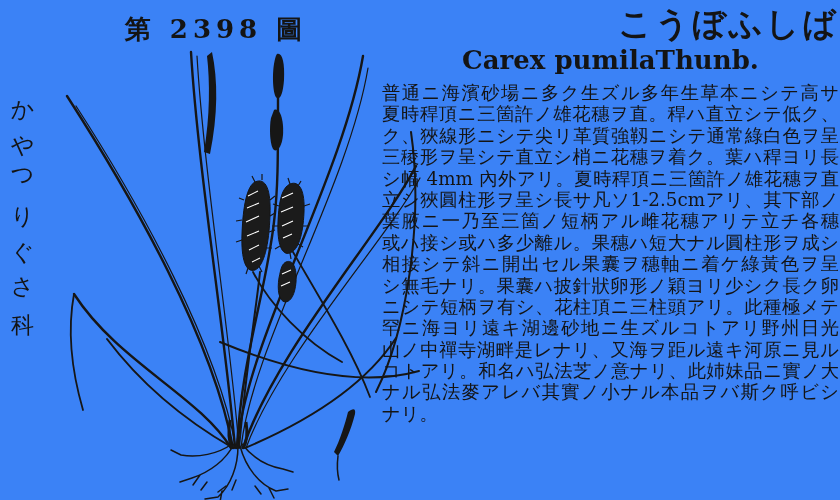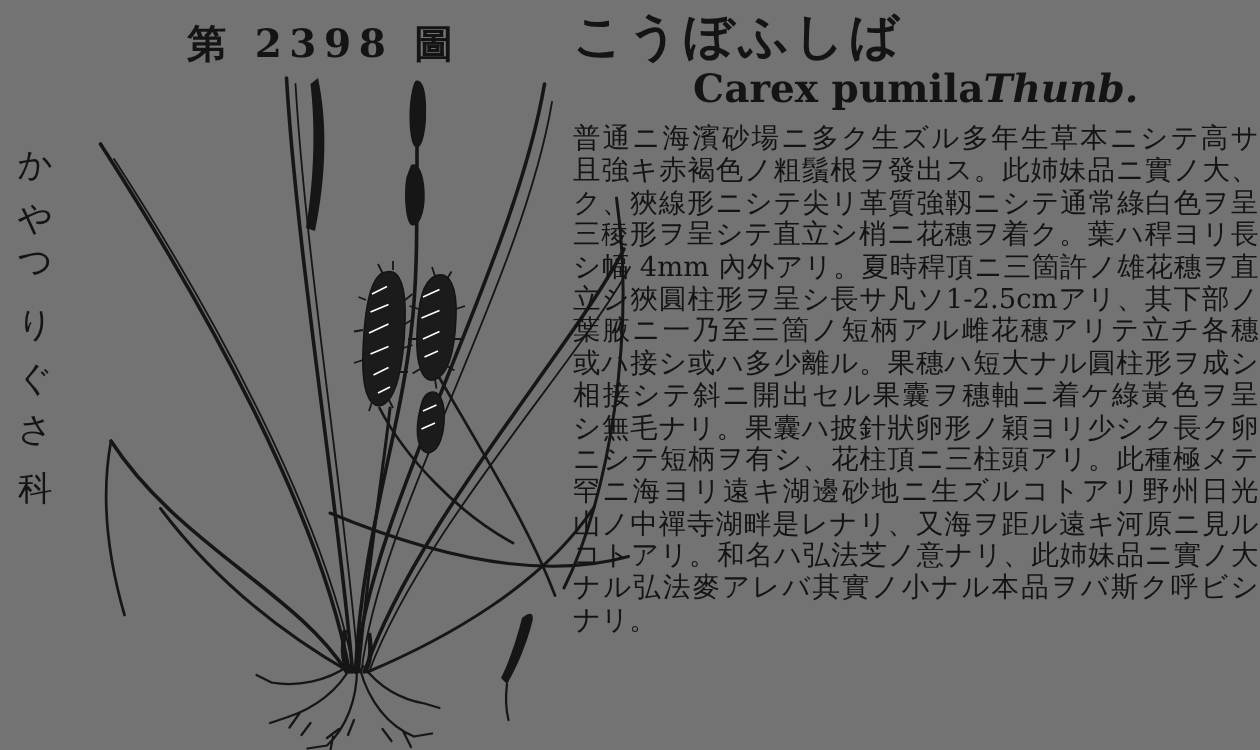--- a/index.html
+++ b/index.html
@@ -1,41 +1,41 @@
 <!DOCTYPE html>
 <html><head>
 <meta charset="utf-8">
 <style>
   html,body{margin:0;padding:0;background:#e8e8e8;}
   .page{
-    position:relative;width:840px;height:500px;background:#737373;
+    position:relative;width:840px;height:500px;background:#3b82f6;
     overflow:hidden;color:#141414;
     font-family:"DejaVu Serif","Liberation Serif",serif;
   }
   .fig-caption{
     position:absolute;left:88px;top:12px;width:256px;
     text-align:center;font-size:26px;font-weight:700;letter-spacing:5px;
     white-space:nowrap;
   }
   .family-vertical{
     position:absolute;left:8px;top:84px;
     writing-mode:vertical-rl;text-orientation:upright;
     font-size:23px;letter-spacing:9px;line-height:30px;
   }
   .illus{position:absolute;left:50px;top:40px;width:378px;height:460px;}
   .article{position:absolute;left:382px;top:4px;width:457px;}
   .title-kana{
-    text-align:left;font-size:33px;font-weight:700;
+    text-align:right;font-size:33px;font-weight:700;
     letter-spacing:3px;line-height:40px;white-space:nowrap;
   }
   .latin-line{
     text-align:center;font-size:26px;line-height:30px;margin-top:1px;
     font-weight:600;white-space:nowrap;
   }
-  .latin-author{font-style:italic;}
+  .latin-author{}
   .body-text{margin-top:7px;}
   .bline{
     font-size:18.3px;line-height:21.4px;height:21.4px;overflow:hidden;
     text-align:justify;text-align-last:justify;
   }
   .bline.last{text-align-last:left;}
 </style>
 </head>
 <body>
 
@@ -111,21 +111,21 @@
     </svg>
   </div>
 
   <div class="article">
     <div class="title-kana">こうぼふしば</div>
     <div class="latin-line">
       <span>Carex pumila</span><span class="latin-author">Thunb.</span>
     </div>
     <div class="body-text">
       <div class="bline">普通ニ海濱砂場ニ多ク生ズル多年生草本ニシテ高サ</div>
-      <div class="bline">且強キ赤褐色ノ粗鬚根ヲ發出ス。此姉妹品ニ實ノ大、</div>
+      <div class="bline">夏時稈頂ニ三箇許ノ雄花穗ヲ直。稈ハ直立シテ低ク、</div>
       <div class="bline">ク、狹線形ニシテ尖リ革質強靱ニシテ通常綠白色ヲ呈</div>
       <div class="bline">三稜形ヲ呈シテ直立シ梢ニ花穗ヲ着ク。葉ハ稈ヨリ長</div>
       <div class="bline">シ幅 4mm 內外アリ。夏時稈頂ニ三箇許ノ雄花穗ヲ直</div>
       <div class="bline">立シ狹圓柱形ヲ呈シ長サ凡ソ1-2.5cmアリ、其下部ノ</div>
       <div class="bline">葉腋ニ一乃至三箇ノ短柄アル雌花穗アリテ立チ各穗</div>
       <div class="bline">或ハ接シ或ハ多少離ル。果穗ハ短大ナル圓柱形ヲ成シ</div>
       <div class="bline">相接シテ斜ニ開出セル果囊ヲ穗軸ニ着ケ綠黃色ヲ呈</div>
       <div class="bline">シ無毛ナリ。果囊ハ披針狀卵形ノ穎ヨリ少シク長ク卵</div>
       <div class="bline">ニシテ短柄ヲ有シ、花柱頂ニ三柱頭アリ。此種極メテ</div>
       <div class="bline">罕ニ海ヨリ遠キ湖邊砂地ニ生ズルコトアリ野州日光</div>

